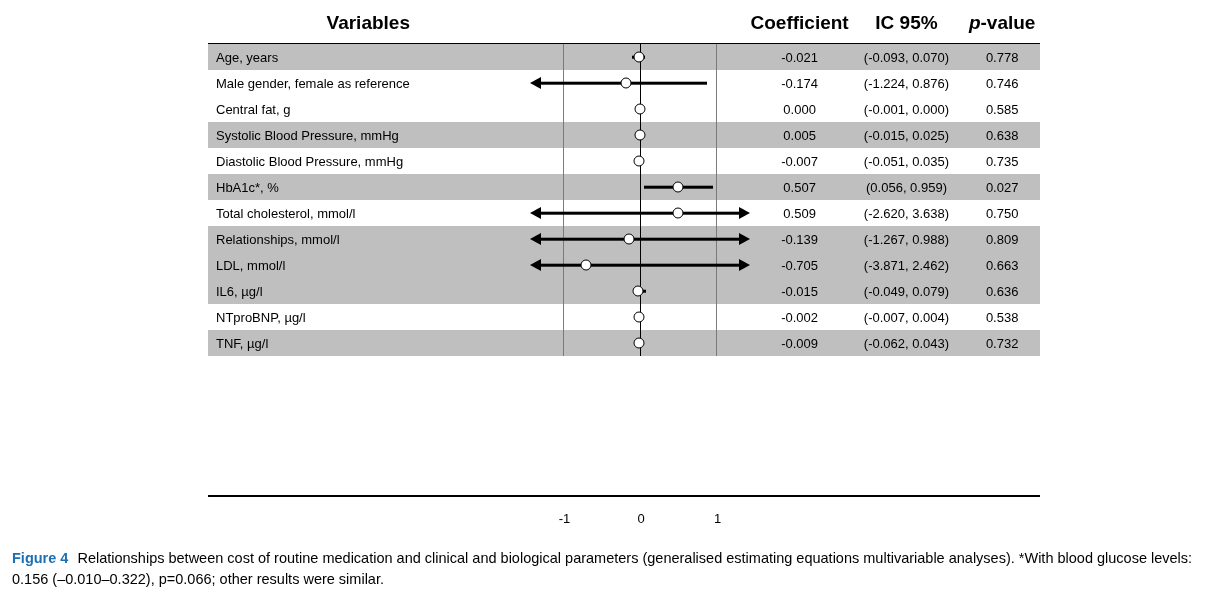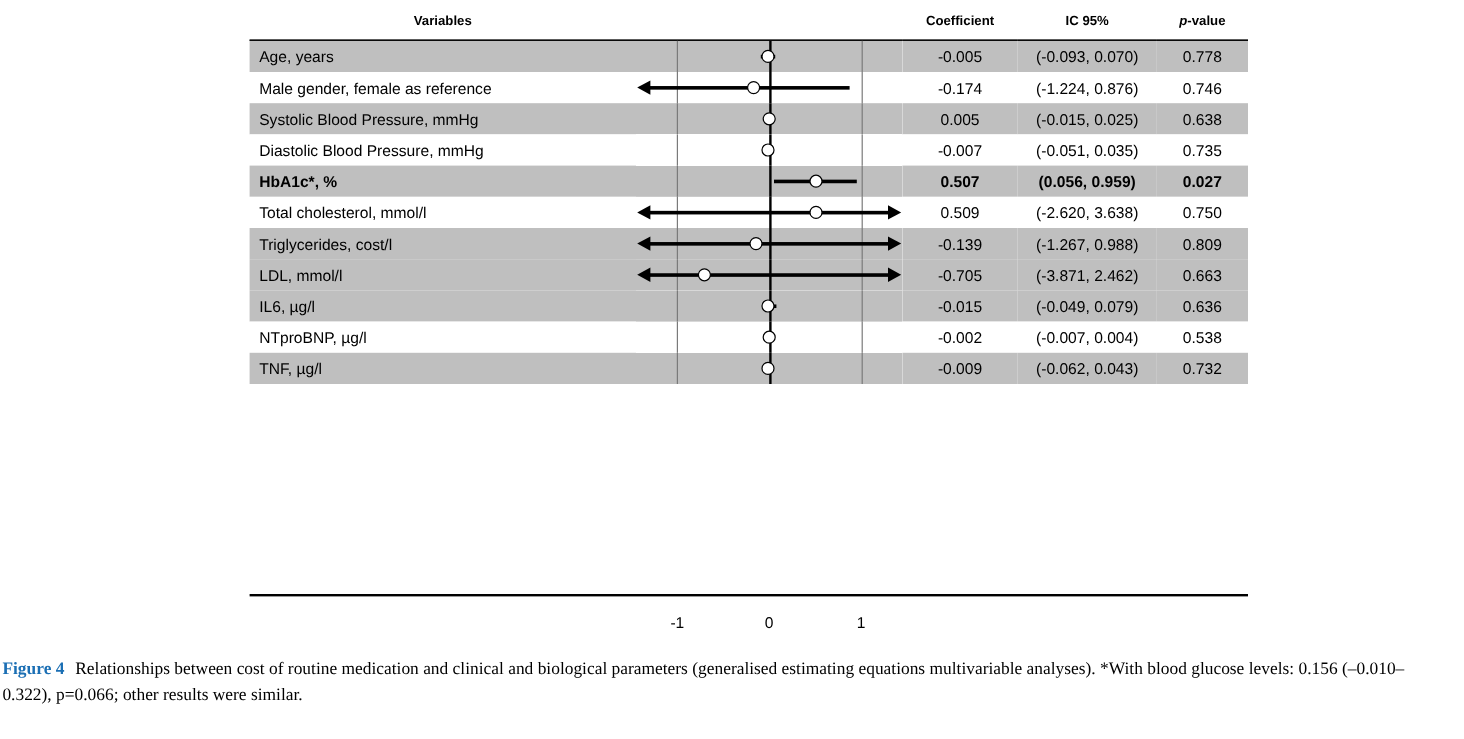--- a/index.html
+++ b/index.html
@@ -30,21 +30,21 @@
     border-collapse: collapse;
     font-size: 13px;
   }
   .plot-table col.c-var    { width: 322px; }
   .plot-table col.c-plot   { width: 222px; }
   .plot-table col.c-coef   { width: 96px; }
   .plot-table col.c-ic     { width: 116px; }
   .plot-table col.c-p      { width: 76px; }
 
   .plot-table thead th {
-    font-size: 11px;
+    font-size: 19px;
     font-weight: bold;
     padding: 6px 0 9px 0;
     text-align: center;
     border-bottom: 1.6px solid #000;
     vertical-align: bottom;
     background: #ffffff;
   }
   .plot-table thead th.var-head { text-align: center; }
   .plot-table thead th.blank-head { border-bottom: 1.6px solid #000; }
 
@@ -61,21 +61,21 @@
     padding-left: 8px;
     text-align: left;
     font-size: 13px;
     white-space: nowrap;
   }
   td.num {
     text-align: center;
     font-size: 13px;
     white-space: nowrap;
   }
-  tr.bold td { font-weight: bold; }
+  tr.bold td { font-weight: normal; }
 
   
   td.plotcell {
     position: relative;
     padding: 0;
   }
   .plotbox {
     position: relative;
     width: 222px;
     height: 26px;
@@ -140,26 +140,25 @@
     position: absolute;
     top: 6px;
     font-size: 13px;
     transform: translateX(-50%);
     text-align: center;
   }
 
   
   .caption {
     position: absolute;
-    left: 2px;
+    left: 12px;
     top: 548px;
     width: 1200px;
     font-size: 14.5px;
     line-height: 1.45;
-    font-family: Liberation Serif, serif;
   }
   .caption .figlabel {
     color: #1b6fb4;
     font-weight: bold;
     margin-right: 9px;
   }
   .caption .figbody { color: #000; }
   .italic { font-style: italic; }
 </style>
 </head>
@@ -189,39 +188,54 @@
           <td class="var">Age, years</td>
           <td class="plotcell">
             <div class="plotbox">
               <div class="axis-line axis-minor" style="left: 34.4483px;"></div>
               <div class="axis-line axis-minor" style="left: 187.552px;"></div>
               <div class="axis-line axis-zero" style="left: 111px;"></div>
               <div class="ci-bar" style="left: 103.881px; width: 12.4779px;"></div>
               <div class="point" style="left: 110.081px;"></div>
             </div>
           </td>
-          <td class="num">-0.005</td>
+          <td class="num">-0.021</td>
           <td class="num">(-0.093, 0.070)</td>
           <td class="num">0.778</td>
         </tr>
         <tr class="plain">
           <td class="var">Male gender, female as reference</td>
           <td class="plotcell">
             <div class="plotbox">
               <div class="axis-line axis-minor" style="left: 34.4483px;"></div>
               <div class="axis-line axis-minor" style="left: 187.552px;"></div>
               <div class="axis-line axis-zero" style="left: 111px;"></div>
               <div class="ci-bar" style="left: 11px; width: 167.059px;"></div>
               <div class="arrow arrow-left" style="left: 1px;"></div>
               <div class="point" style="left: 97.68px;"></div>
             </div>
           </td>
           <td class="num">-0.174</td>
           <td class="num">(-1.224, 0.876)</td>
           <td class="num">0.746</td>
+        </tr>
+        <tr class="plain">
+          <td class="var">Central fat, g</td>
+          <td class="plotcell">
+            <div class="plotbox">
+              <div class="axis-line axis-minor" style="left: 34.4483px;"></div>
+              <div class="axis-line axis-minor" style="left: 187.552px;"></div>
+              <div class="axis-line axis-zero" style="left: 111px;"></div>
+              <div class="ci-bar" style="left: 109.423px; width: 3.07655px;"></div>
+              <div class="point" style="left: 111px;"></div>
+            </div>
+          </td>
+          <td class="num">0.000</td>
+          <td class="num">(-0.001, 0.000)</td>
+          <td class="num">0.585</td>
         </tr>
         <tr class="shaded">
           <td class="var">Systolic Blood Pressure, mmHg</td>
           <td class="plotcell">
             <div class="plotbox">
               <div class="axis-line axis-minor" style="left: 34.4483px;"></div>
               <div class="axis-line axis-minor" style="left: 187.552px;"></div>
               <div class="axis-line axis-zero" style="left: 111px;"></div>
               <div class="ci-bar" style="left: 109.852px; width: 3.06207px;"></div>
               <div class="point" style="left: 111.383px;"></div>
@@ -272,21 +286,21 @@
               <div class="arrow arrow-left" style="left: 1px;"></div>
               <div class="arrow arrow-right" style="left: 210px;"></div>
               <div class="point" style="left: 149.965px;"></div>
             </div>
           </td>
           <td class="num">0.509</td>
           <td class="num">(-2.620, 3.638)</td>
           <td class="num">0.750</td>
         </tr>
         <tr class="shaded">
-          <td class="var">Triglycerides, cost/l</td>
+          <td class="var">Relationships, mmol/l</td>
           <td class="plotcell">
             <div class="plotbox">
               <div class="axis-line axis-minor" style="left: 34.4483px;"></div>
               <div class="axis-line axis-minor" style="left: 187.552px;"></div>
               <div class="axis-line axis-zero" style="left: 111px;"></div>
               <div class="ci-bar" style="left: 11px; width: 200px;"></div>
               <div class="arrow arrow-left" style="left: 1px;"></div>
               <div class="arrow arrow-right" style="left: 210px;"></div>
               <div class="point" style="left: 100.359px;"></div>
             </div>

